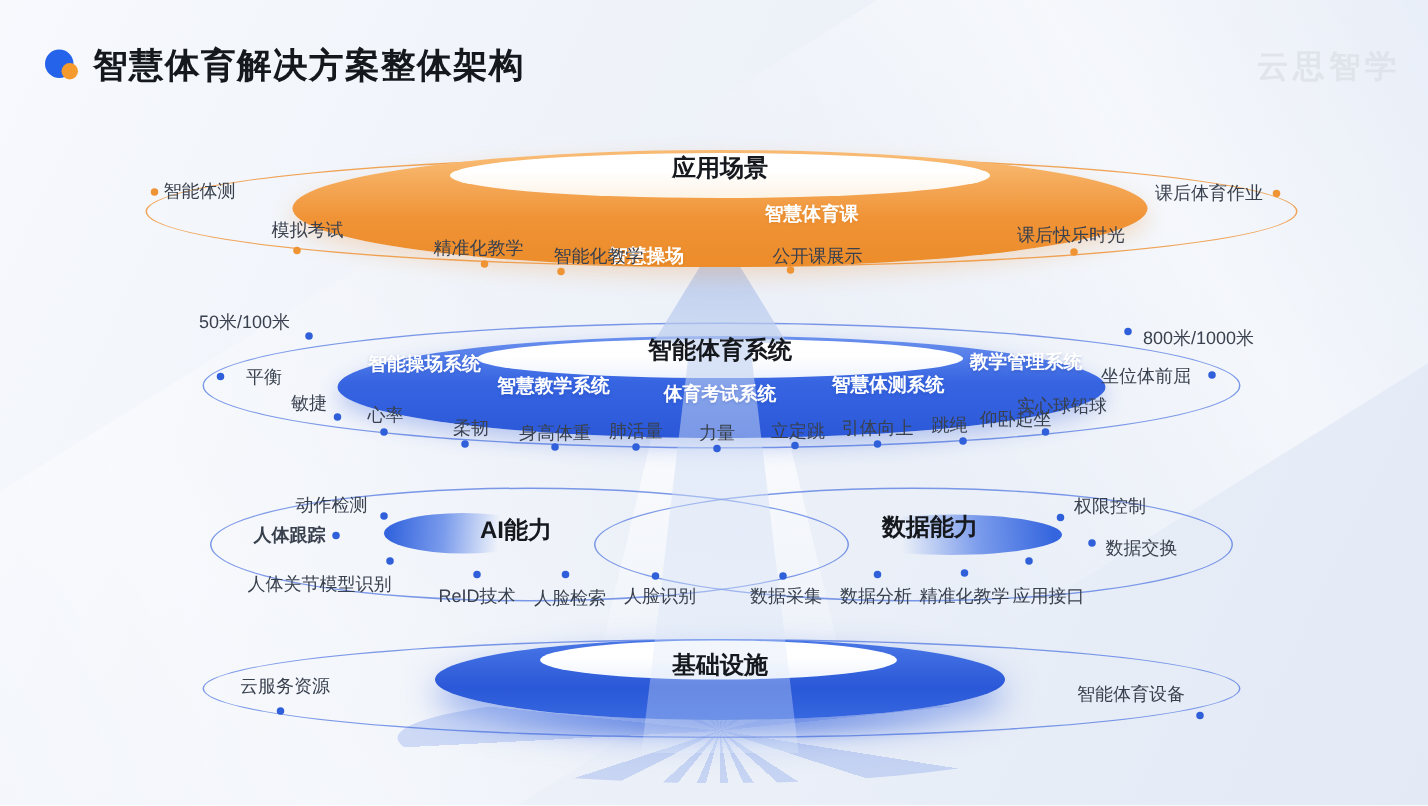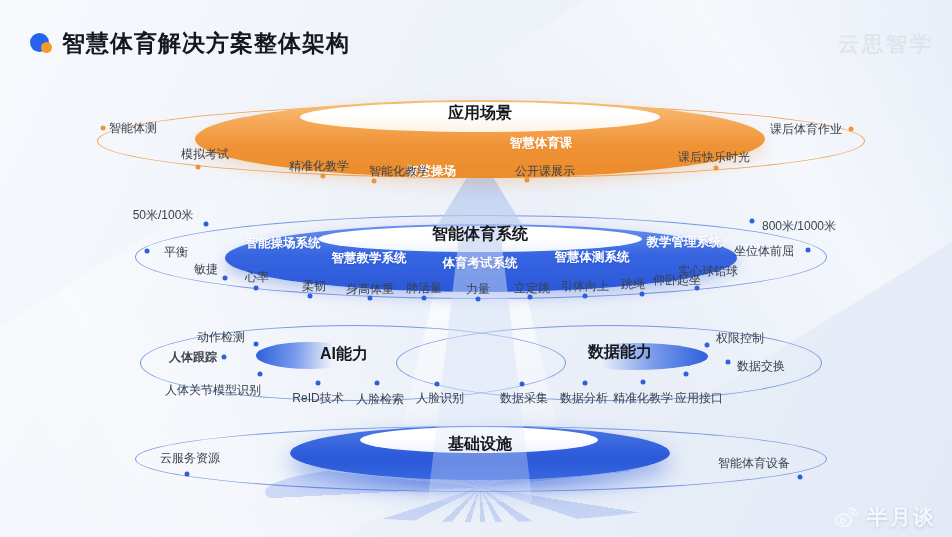--- a/index.html
+++ b/index.html
@@ -220,23 +220,14 @@
       <span class="pos-label" style="left: 740px; top: 338px;">权限控制</span>
       <span class="orbit-dot" style="left: 707px; top: 345px;"></span>
     </div>
   <div class="labels dots-blue">
       <span class="pos-label" style="left: 190px; top: 458px;">云服务资源</span>
       <span class="orbit-dot" style="left: 187px; top: 474px;"></span>
       <span class="pos-label" style="left: 754px; top: 463px; text-align: right;">智能体育设备</span>
       <span class="orbit-dot" style="left: 800px; top: 477px;"></span>
     </div>
 
-  <div class="wm">
-    <svg width="27" height="24" viewBox="0 0 27 24" fill="none" stroke="rgba(250,250,253,.95)" stroke-linecap="round">
-      <ellipse cx="10.5" cy="15.2" rx="7.6" ry="6.1" stroke-width="1.6"></ellipse>
-      <circle cx="9.6" cy="15.8" r="2.2" stroke-width="1.4"></circle>
-      <path d="M16.2 3.8c3.2-1 6.9.9 7.6 4.3" stroke-width="1.6"></path>
-      <path d="M16.6 7.3c1.9-.5 4 .6 4.5 2.6" stroke-width="1.4"></path>
-    </svg>
-    <span>半月谈</span>
-  </div>
 
 </div>
 
 </body></html>

